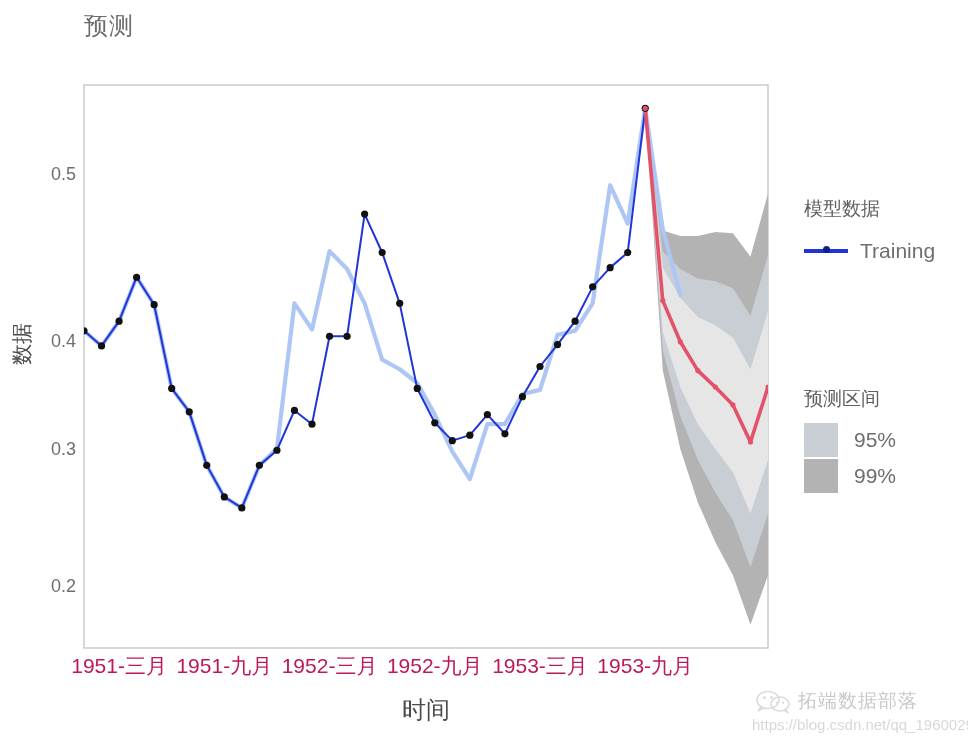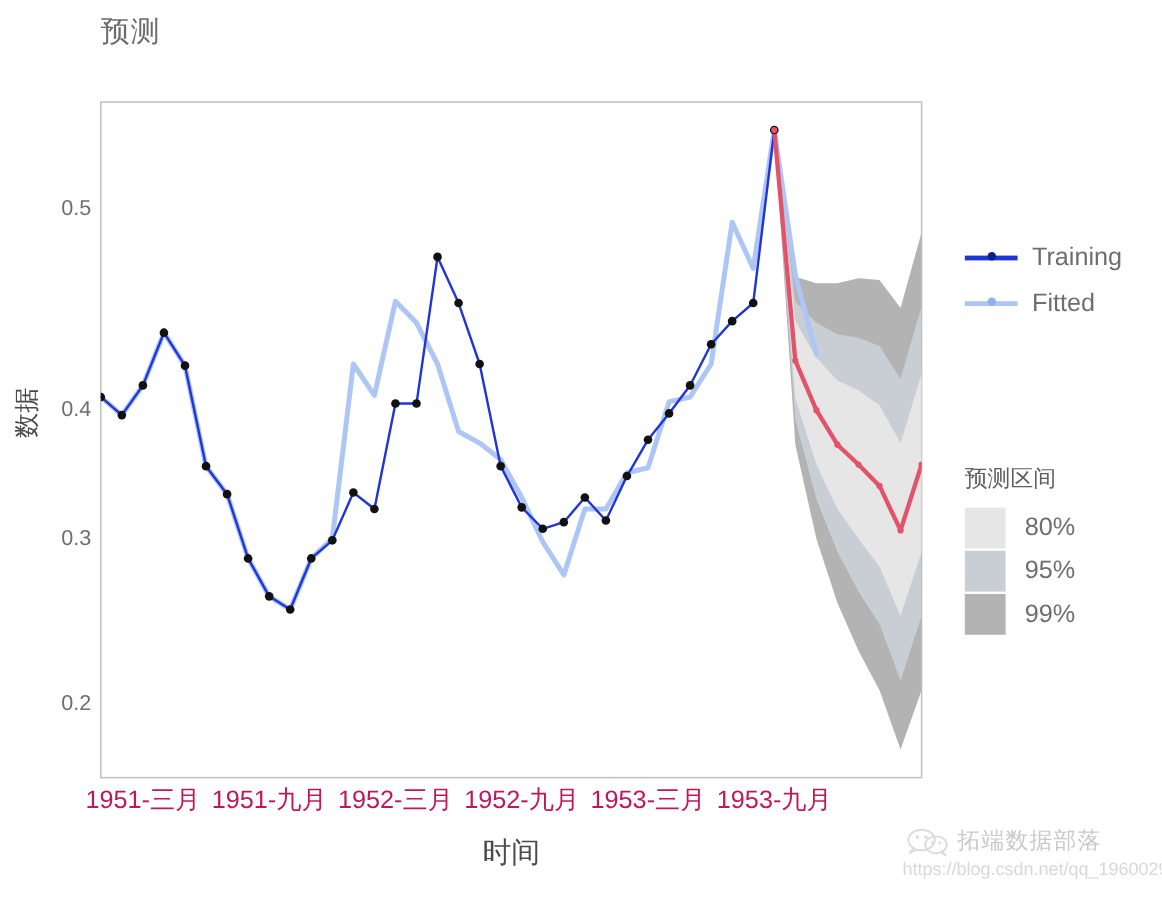--- a/index.html
+++ b/index.html
@@ -225,42 +225,32 @@
       <div class="ytick" style="top: 586.207px;">0.2</div>
       <div class="ytick" style="top: 448.89px;">0.3</div>
       <div class="ytick" style="top: 311.573px; margin-top: 29px;">0.4</div>
       <div class="ytick" style="top: 174.256px;">0.5</div>
     </div>
 
   <div class="axis-label-y">数据</div>
   <div class="axis-label-x">时间</div>
 
   <div class="legend-block" id="legend-model">
+    <div class="legend-title">模型数据</div>
     <div class="legend-row">
       <span class="legend-key-line">
         <span class="bar" style="background:#1f35d8"></span>
           <span class="dot" style="background:#0d1f8f"></span>
       </span>
       <span class="legend-label">Training</span>
     </div>
-    <div class="legend-row">
-      <span class="legend-key-line">
-        <span class="bar" style="background:#aec6f5"></span>
-          <span class="dot" style="background:#8fb0ec"></span>
-      </span>
-      <span class="legend-label">Fitted</span>
-    </div>
   </div>
 
   <div class="legend-block" id="legend-interval">
     <div class="legend-title">预测区间</div>
-    <div class="legend-row">
-      <span class="legend-key-swatch" style="background:#e6e6e6"></span>
-      <span class="legend-label">80%</span>
-    </div>
     <div class="legend-row">
       <span class="legend-key-swatch" style="background:#c9cdd4"></span>
       <span class="legend-label">95%</span>
     </div>
     <div class="legend-row">
       <span class="legend-key-swatch" style="background:#b3b3b3"></span>
       <span class="legend-label">99%</span>
     </div>
   </div>
 

